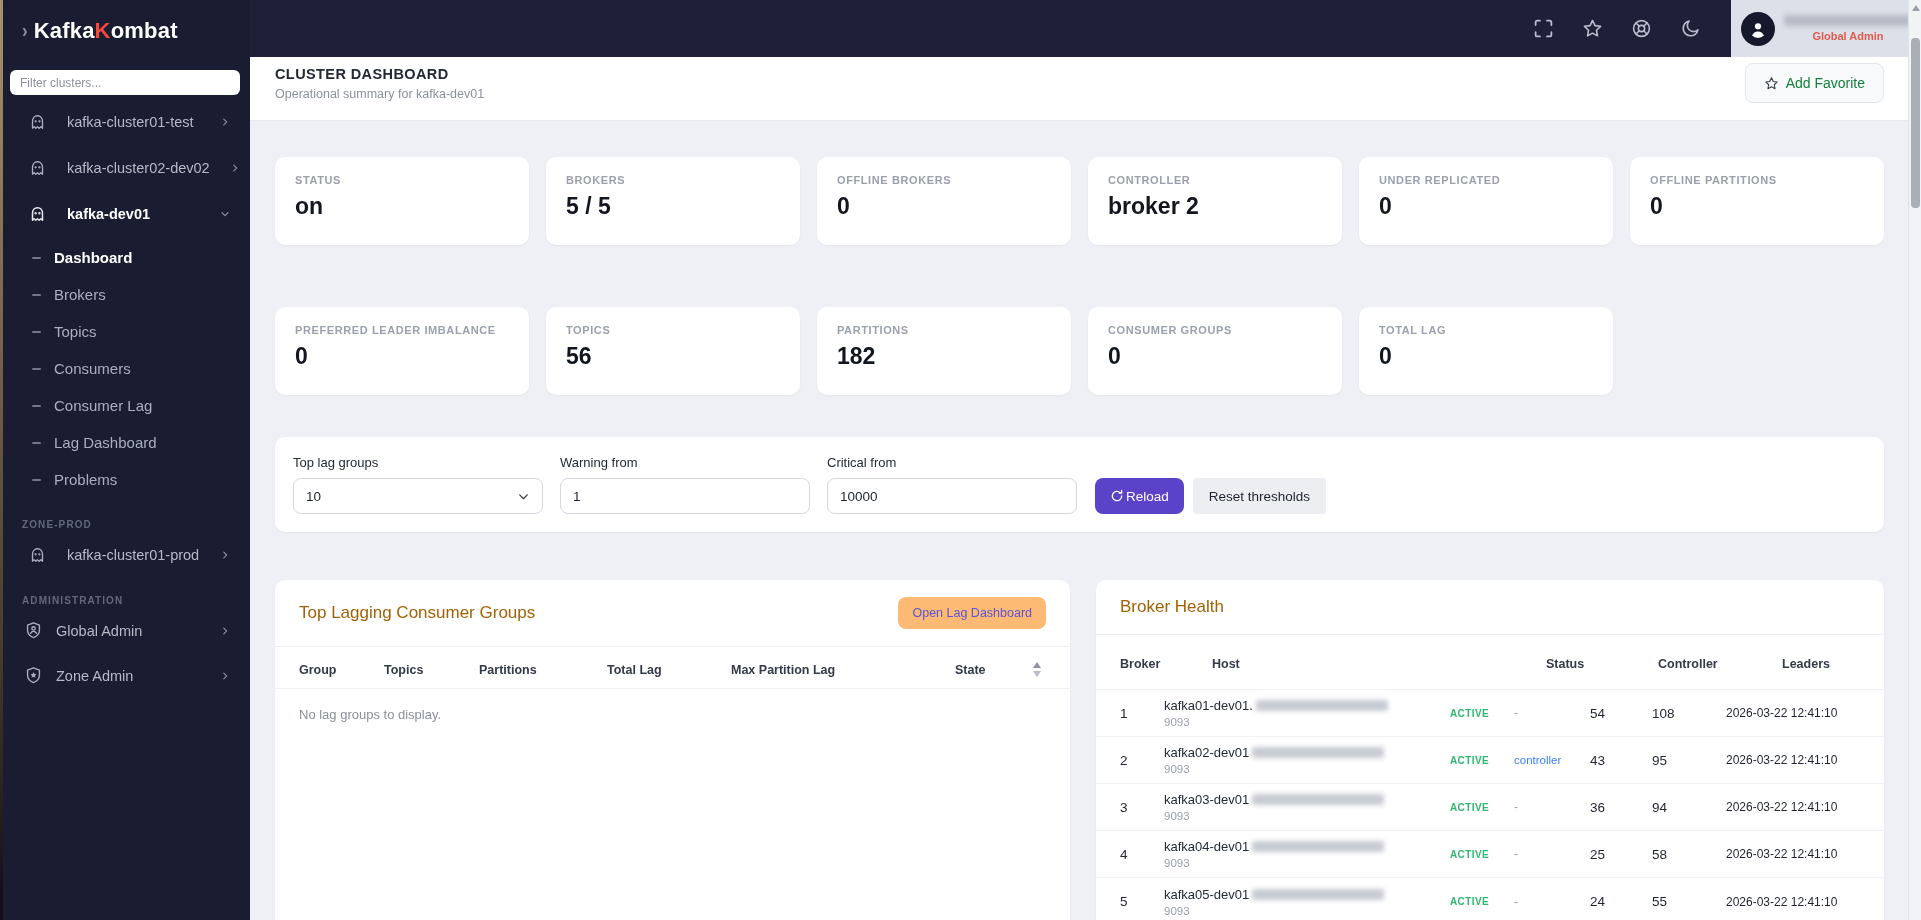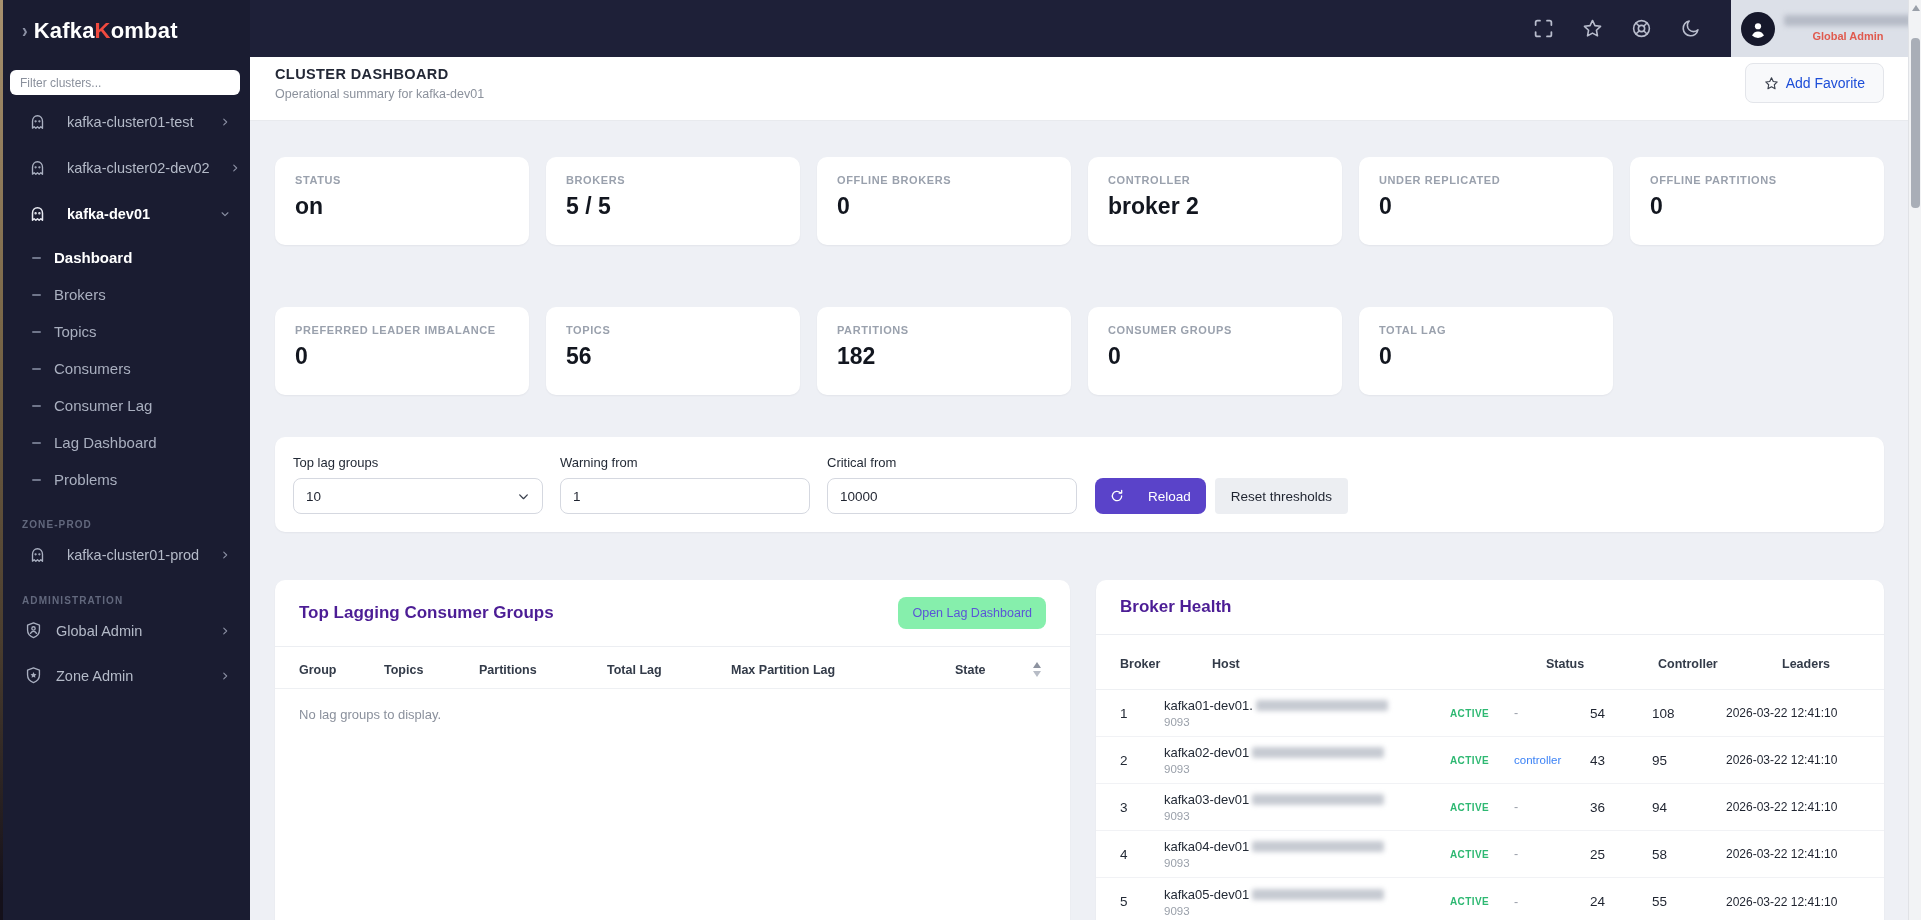--- a/index.html
+++ b/index.html
@@ -59,21 +59,21 @@
     border-left:4px solid transparent; border-right:4px solid transparent; border-bottom:6px solid #9aa0a9; }
   .sb-thumb { position:absolute; top:38px; left:2px; width:9px; height:170px; background:#a9aeb7; border-radius:4px; }
 
   
   .page-header { position:absolute; left:250px; right:0; top:46px; height:75px; background:#ffffff;
     border-bottom:1px solid #e8eaee; display:flex; align-items:center; justify-content:space-between;
     padding:0 37px 0 25px; z-index:4; }
   .ph-title { font-size:14.5px; font-weight:800; color:#232836; letter-spacing:.4px; }
   .ph-sub { font-size:12.5px; color:#8b919c; margin-top:5px; }
   .fav-btn { display:flex; align-items:center; gap:7px; background:#f8f9fb; border:1px solid #e3e5ea;
-    border-radius:8px; padding:11px 18px; font-size:14px; color:#1d4ed8; cursor:pointer; }
+    border-radius:8px; padding:11px 18px; font-size:14px; color:#15803d; cursor:pointer; }
   .fav-btn svg { width:15px; height:15px; color:#3a404d; }
 
   
   .main { position:absolute; left:250px; right:13px; top:132px; bottom:0; padding:25px 24px 0 25px; overflow:hidden; }
   .stats-grid { display:grid; grid-template-columns:repeat(6,1fr); gap:17px; }
   .stats-grid.row2 { margin-top:62px; }
   .stat-card { background:#ffffff; border-radius:10px; min-height:88px; padding:17px 20px;
     box-shadow:0 1px 2px rgba(20,24,40,.05); }
   .stat-label { font-size:11px; font-weight:700; letter-spacing:.6px; color:#9aa1ad; white-space:nowrap; }
   .stat-value { font-size:23px; font-weight:700; color:#12161f; margin-top:7px; }
@@ -82,33 +82,33 @@
     display:flex; gap:17px; align-items:flex-end; box-shadow:0 1px 2px rgba(20,24,40,.05); }
   .field { display:flex; flex-direction:column; gap:8px; width:250px; }
   .field-label { font-size:13px; color:#232a36; }
   .select-box { height:36px; border:1px solid #d5d8e0; border-radius:8px; display:flex; align-items:center;
     justify-content:space-between; padding:0 12px; font-size:13.5px; color:#1f2430; cursor:pointer; background:#fff; }
   .select-box svg { width:13px; height:13px; color:#3a404d; }
   .text-input { height:36px; border:1px solid #d5d8e0; border-radius:8px; padding:0 12px; font-size:13.5px;
     color:#1f2430; font-family:"Liberation Sans",sans-serif; outline:none; width:100%; background:#fff; }
   .btn-row { display:flex; gap:9px; align-items:flex-end; margin-left:1px; }
   .reload-btn { height:36px; background:#5a43c9; color:#ffffff; border:none; border-radius:8px;
-    font-size:13.5px; padding:0 15px; display:flex; align-items:center; gap:24px; cursor:pointer;
+    font-size:13.5px; padding:0 15px; display:flex; align-items:center; gap:2px; cursor:pointer;
     font-family:"Liberation Sans",sans-serif; }
   .reload-btn svg { width:14px; height:14px; }
   .reset-btn { height:36px; background:#eceef2; color:#1f2430; border:none; border-radius:4px;
     font-size:13.5px; padding:0 16px; cursor:pointer; font-family:"Liberation Sans",sans-serif; }
 
   .bottom-row { margin-top:48px; display:flex; gap:26px; align-items:flex-start; }
   .panel { background:#ffffff; border-radius:10px; box-shadow:0 1px 2px rgba(20,24,40,.05); height:372px; overflow:hidden; }
   .lag-panel { width:795px; flex:none; }
   .broker-panel { flex:1; }
   .panel-head { display:flex; align-items:center; justify-content:space-between; padding:17px 24px; }
-  .panel-title { font-size:17px; font-weight:700; color:#4c1d95; }
-  .lag-action { background:#86efac; color:#5a55d6; font-size:12.5px; border:none; border-radius:8px;
+  .panel-title { font-size:17px; font-weight:400; color:#a16207; }
+  .lag-action { background:#fdba74; color:#5a55d6; font-size:12.5px; border:none; border-radius:8px;
     padding:9px 14px; cursor:pointer; font-family:"Liberation Sans",sans-serif; }
   .panel-div { border-top:1px solid #eceef2; }
 
   .lag-head { display:grid; grid-template-columns:85px 95px 128px 124px 224px 1fr 18px; align-items:center;
     padding:15px 24px 11px 24px; border-bottom:1px solid #eef0f3; }
   .th { font-size:12.5px; font-weight:700; color:#333b49; cursor:pointer; }
   .sort-arrows { display:flex; flex-direction:column; gap:3px; align-items:center; cursor:pointer; }
   .tri-up { width:0; height:0; border-left:4px solid transparent; border-right:4px solid transparent; border-bottom:6px solid #8d93a0; }
   .tri-dn { width:0; height:0; border-left:4px solid transparent; border-right:4px solid transparent; border-top:6px solid #b7bcc6; }
   .empty-text { font-size:13px; color:#8a909c; padding:18px 24px; }

